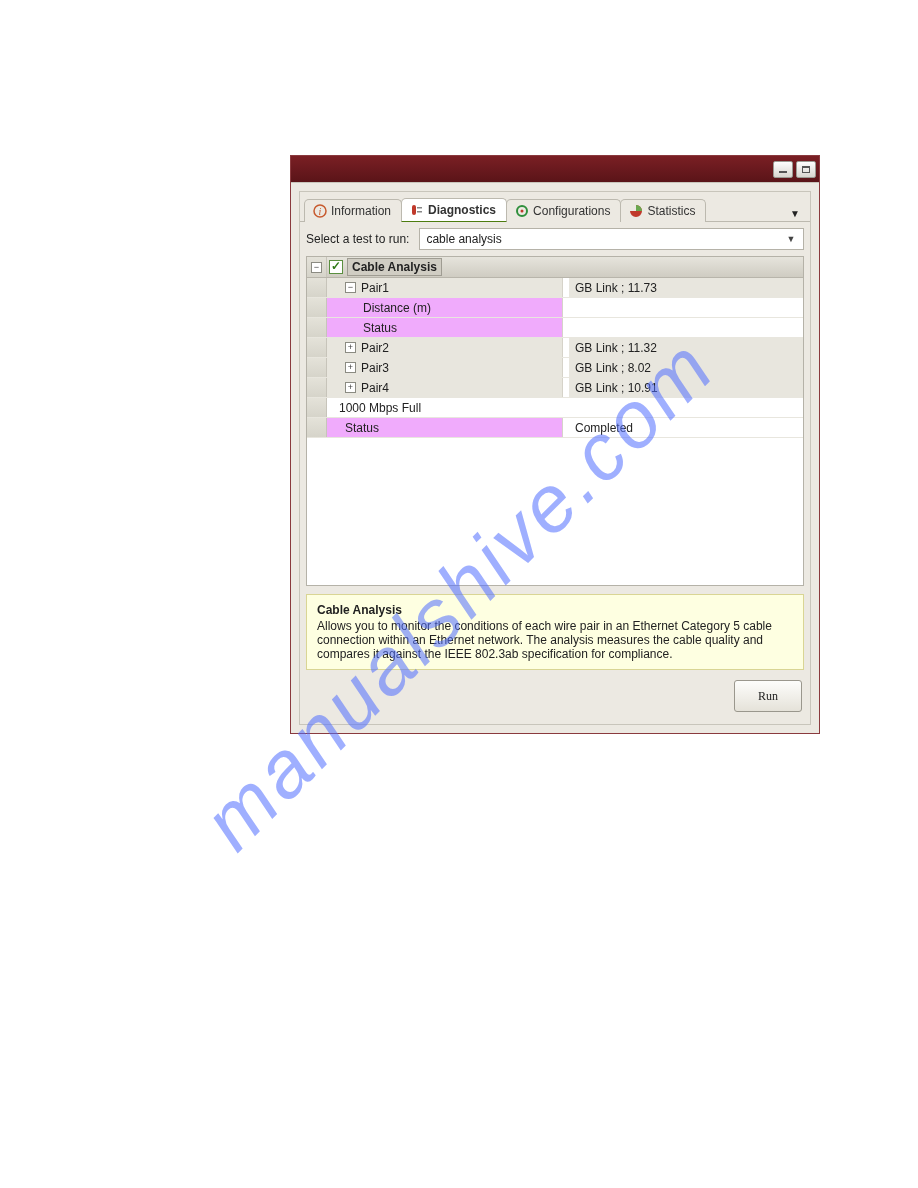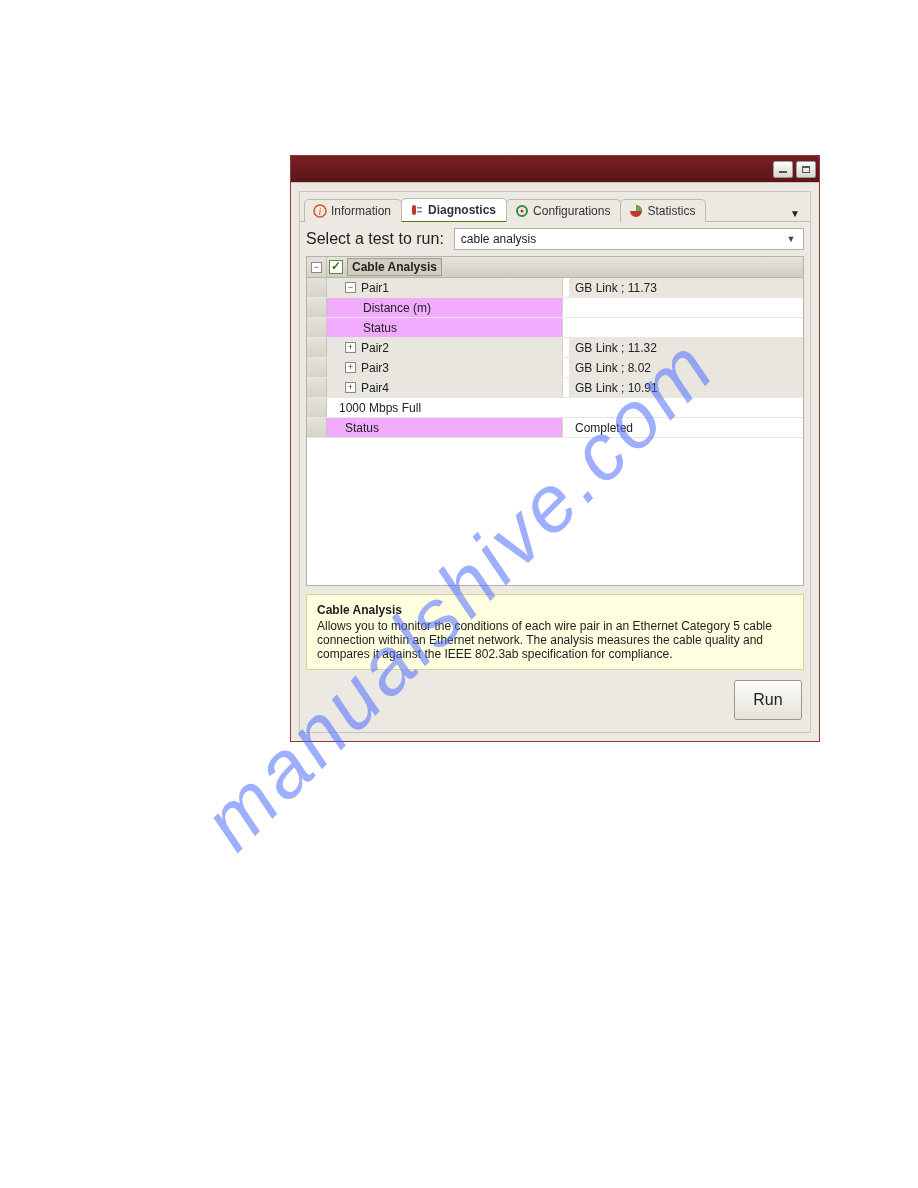--- a/index.html
+++ b/index.html
@@ -118,21 +118,21 @@
   .tabcontent {
     background: #ece9e2;
     padding: 6px;
   }
   .selrow {
     display: flex;
     align-items: center;
     gap: 10px;
     margin-bottom: 6px;
   }
-  .selrow label { font-size: 16px; color: #222; }
+  .selrow label { font-size: 12px; color: #222; }
   .combo {
     flex: 1;
     height: 22px;
     border: 1px solid #b5b2a8;
     background: #fff;
     display: flex;
     align-items: center;
     justify-content: space-between;
     padding: 0 4px 0 6px;
     font-size: 12px;
@@ -248,27 +248,27 @@
     color: #222;
   }
   .info-box .ib-title { font-weight: bold; margin-bottom: 2px; }
   .btnrow {
     display: flex;
     justify-content: flex-end;
     padding: 10px 2px 6px 2px;
   }
   .btn {
     min-width: 68px;
-    height: 40px;
+    height: 32px;
     border: 1px solid #9a978d;
     border-radius: 3px;
     background: linear-gradient(#fdfdfb, #e5e2d9);
-    font-size: 16px;
-    cursor: pointer;
-    display: flex; align-items: center; justify-content: center;
+    font-size: 12px;
+    cursor: pointer;
+    display: flex; align-items: center; justify-content: center; font-family: Liberation Serif, serif;
   }
   .ti-info { color: #b4362b; }
   .ti-diag { color: #b4362b; }
   .ti-conf { color: #2f8f3c; }
   .ti-stat { color: #b4362b; }
 </style>
 </head>
 <body>
 
 <div class="watermark">manualshive.com</div>

